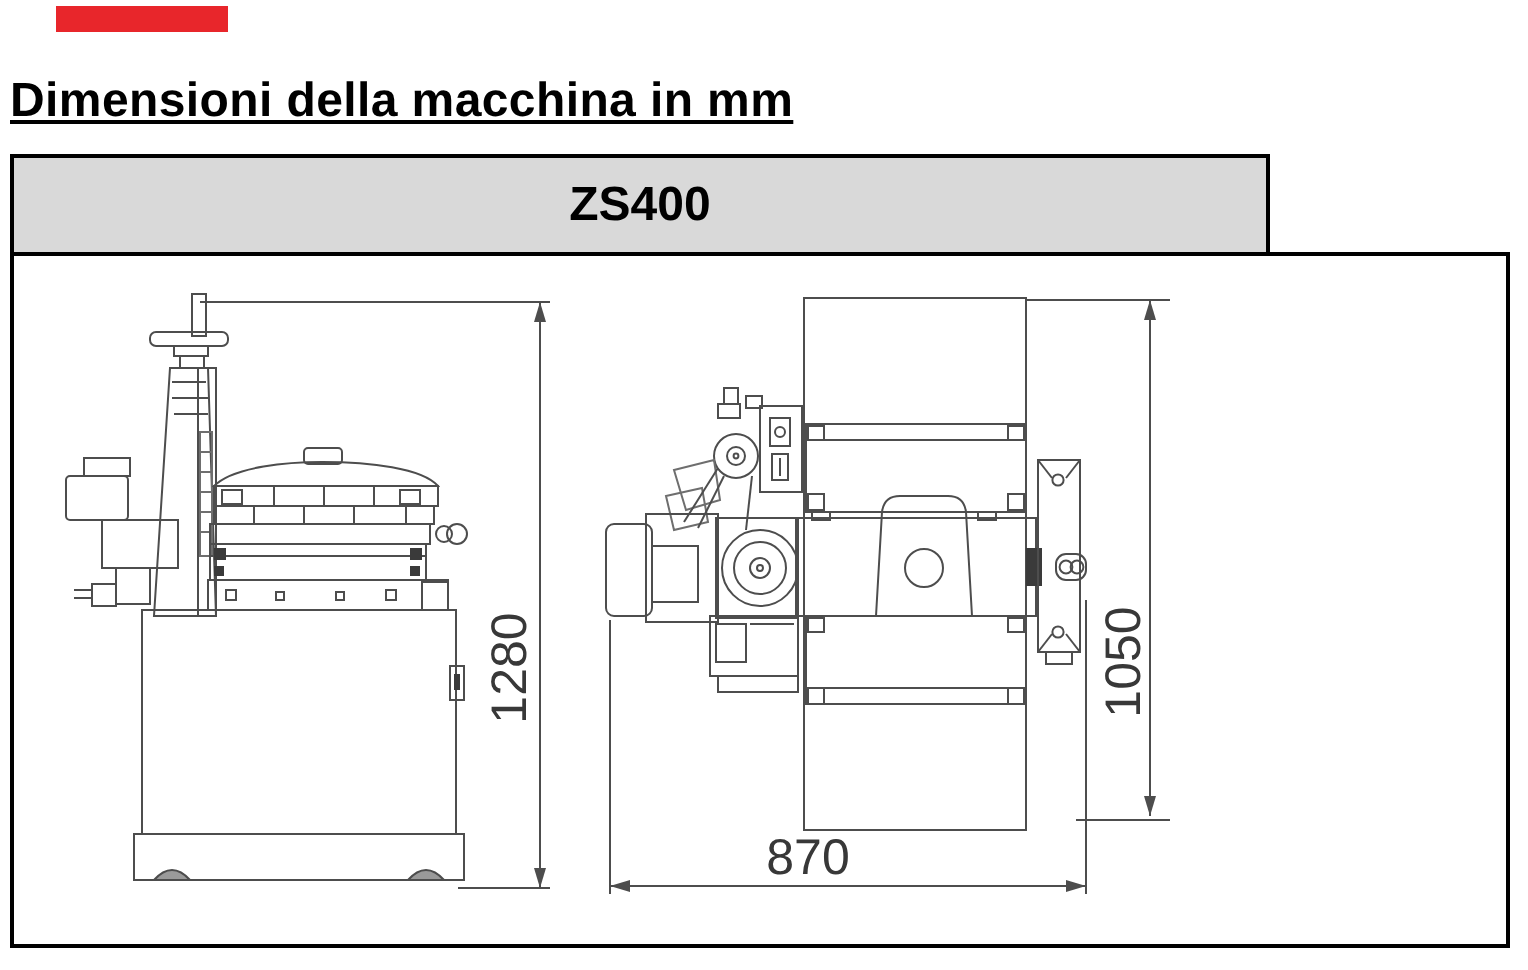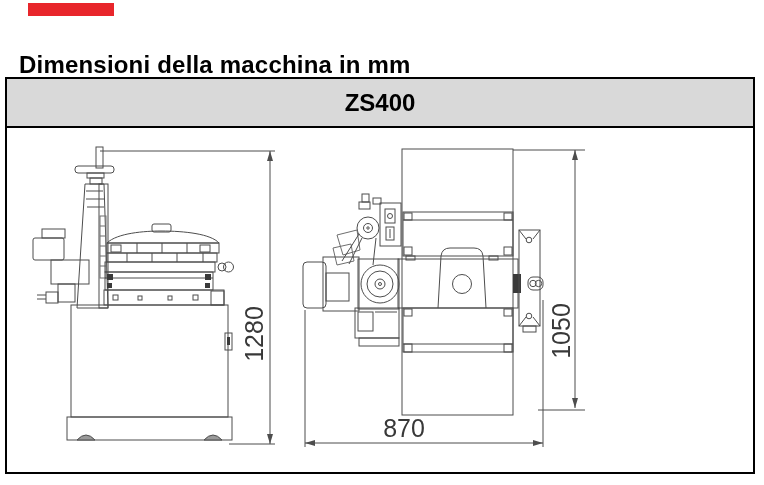--- a/index.html
+++ b/index.html
@@ -1,21 +1,21 @@
 <!DOCTYPE html>
 <html><head>
 <meta charset="utf-8">
 <style>
   html,body{margin:0;padding:0;background:#ffffff;}
   .page{position:relative;width:764px;height:485px;background:#fff;overflow:hidden;
         font-family:"Liberation Sans",sans-serif;}
   .logo-fragment{position:absolute;left:28px;top:3px;width:86px;height:13px;background:#e8262b;}
-  .title{position:absolute;left:5px;top:39px;margin:14px;font-size:24px;font-weight:bold;
-         color:#000;line-height:1;letter-spacing:0.2px;}
-  .spec-header{position:absolute;left:5px;top:77px;width:750px;height:51px;box-sizing:border-box;
+  .title{position:absolute;left:5px;top:39px;margin:0;font-size:24px;font-weight:bold;
+         color:#000;line-height:1;letter-spacing:0.2px;text-decoration:underline;}
+  .spec-header{position:absolute;left:5px;top:77px;width:630px;height:51px;box-sizing:border-box;
          border:2px solid #000;background:#d9d9d9;display:flex;align-items:center;justify-content:center;}
   .spec-header span{font-size:24px;font-weight:bold;color:#000;}
   .spec-body{position:absolute;left:5px;top:126px;width:750px;height:348px;box-sizing:border-box;
          border:2px solid #000;background:#fff;}
   .diagram-svg{position:absolute;left:7px;top:128px;}
   
   .ln{stroke:#4d4d4d;fill:none;stroke-width:1;}
   .ln2{stroke:#6e6e6e;fill:none;stroke-width:1;}
   .fill-dk{fill:#3a3a3a;stroke:none;}
   .fill-md{fill:#9a9a9a;stroke:#4d4d4d;stroke-width:1;}

